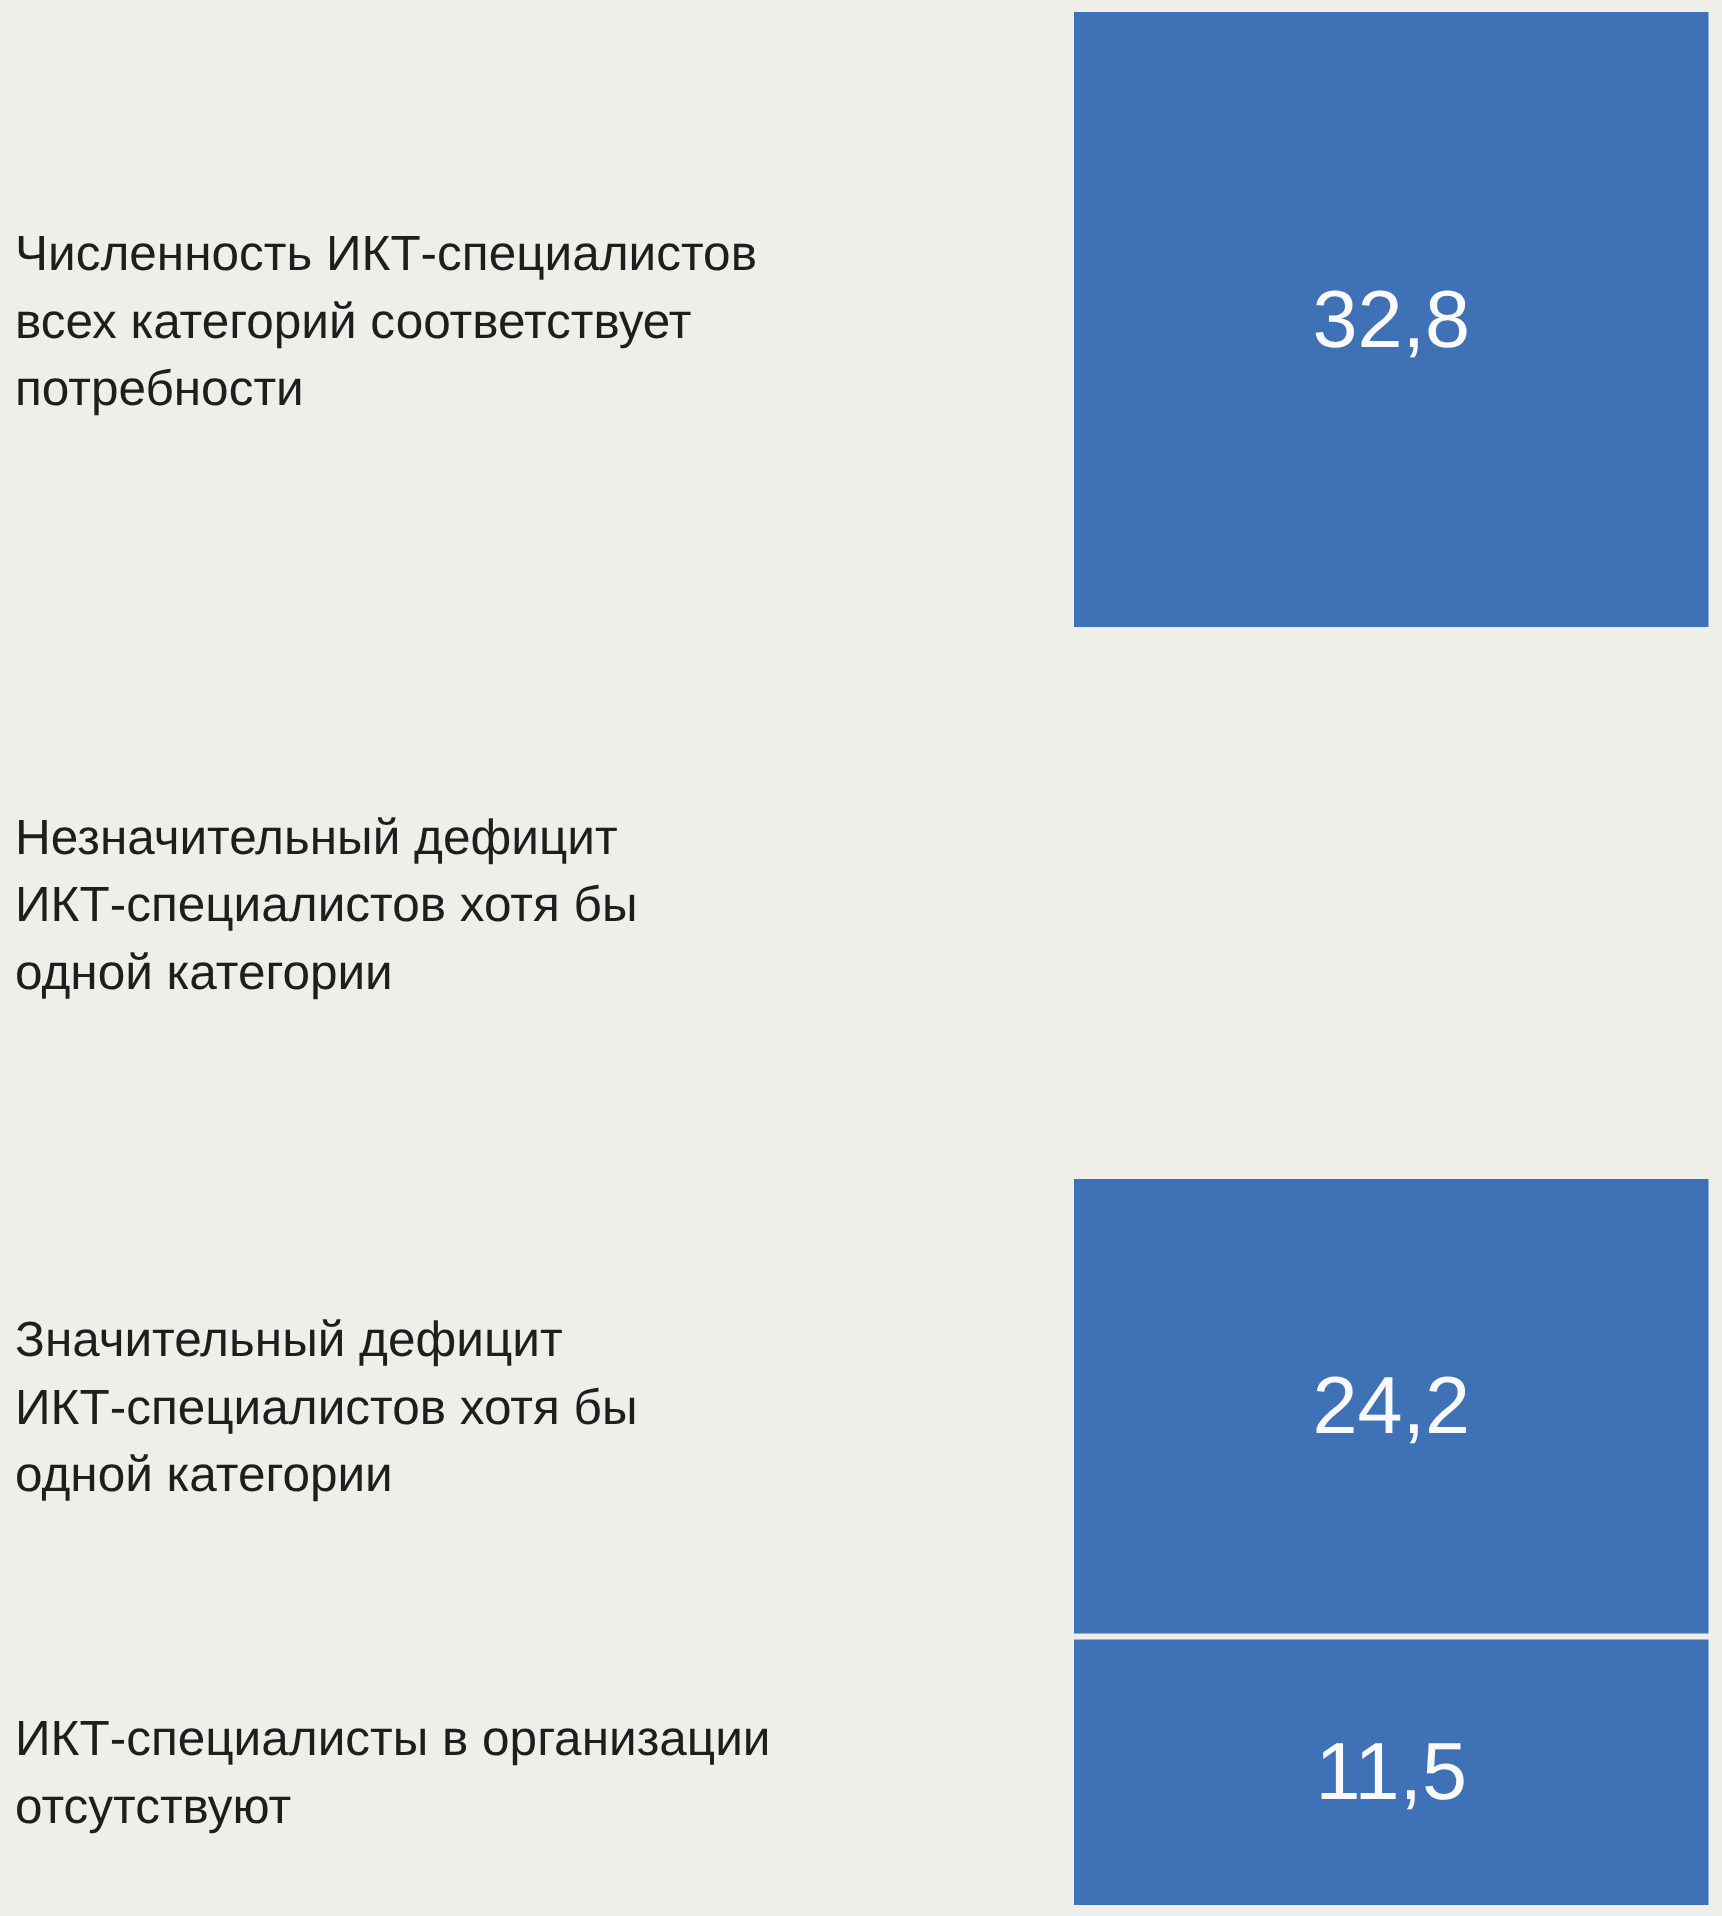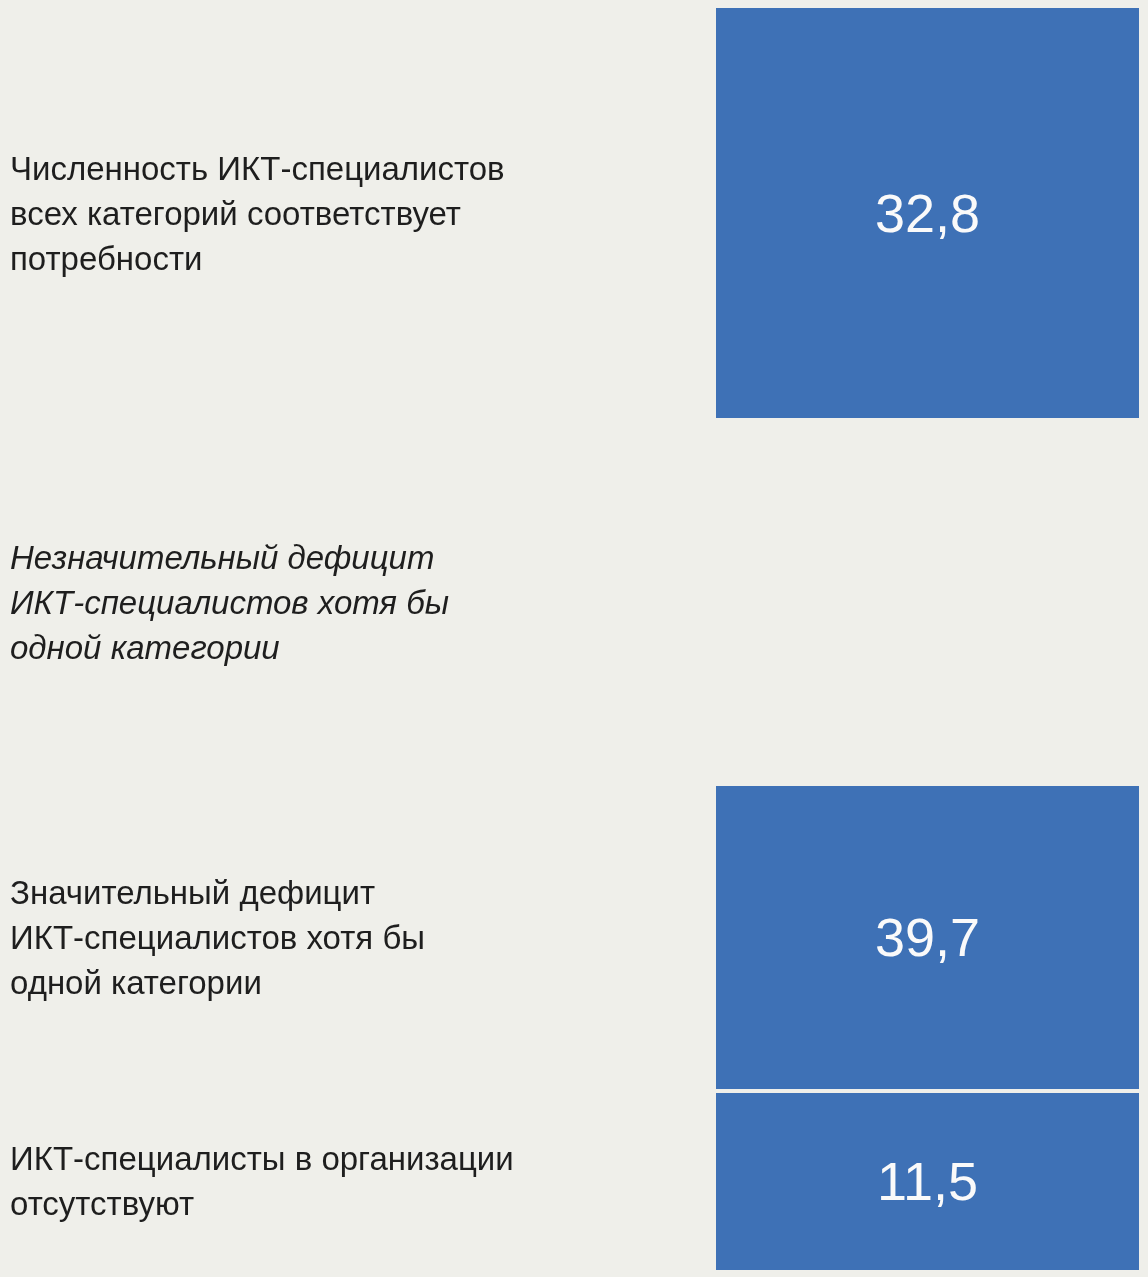--- a/index.html
+++ b/index.html
@@ -66,32 +66,32 @@
 
   <div class="row" style="height: 410px;">
     <div class="label">Численность ИКТ-специалистов
 всех категорий соответствует
 потребности</div>
     <div class="bar">
       <span class="value">32,8</span>
     </div>
   </div>
 
-  <div class="row" style="height: 360px; font-style: italic;">
+  <div class="row" style="height: 360px;">
     <div class="label">Незначительный дефицит
 ИКТ-специалистов хотя бы
 одной категории</div>
   </div>
 
   <div class="row" style="height: 302.5px;">
     <div class="label">Значительный дефицит
 ИКТ-специалистов хотя бы
 одной категории</div>
     <div class="bar">
-      <span class="value">39,7</span>
+      <span class="value">24,2</span>
     </div>
   </div>
 
   <div class="row" style="height: 177.5px; justify-content: space-between;">
     <div class="label">ИКТ-специалисты в организации
 отсутствуют</div>
     <div class="bar">
       <span class="value">11,5</span>
     </div>
   </div>

